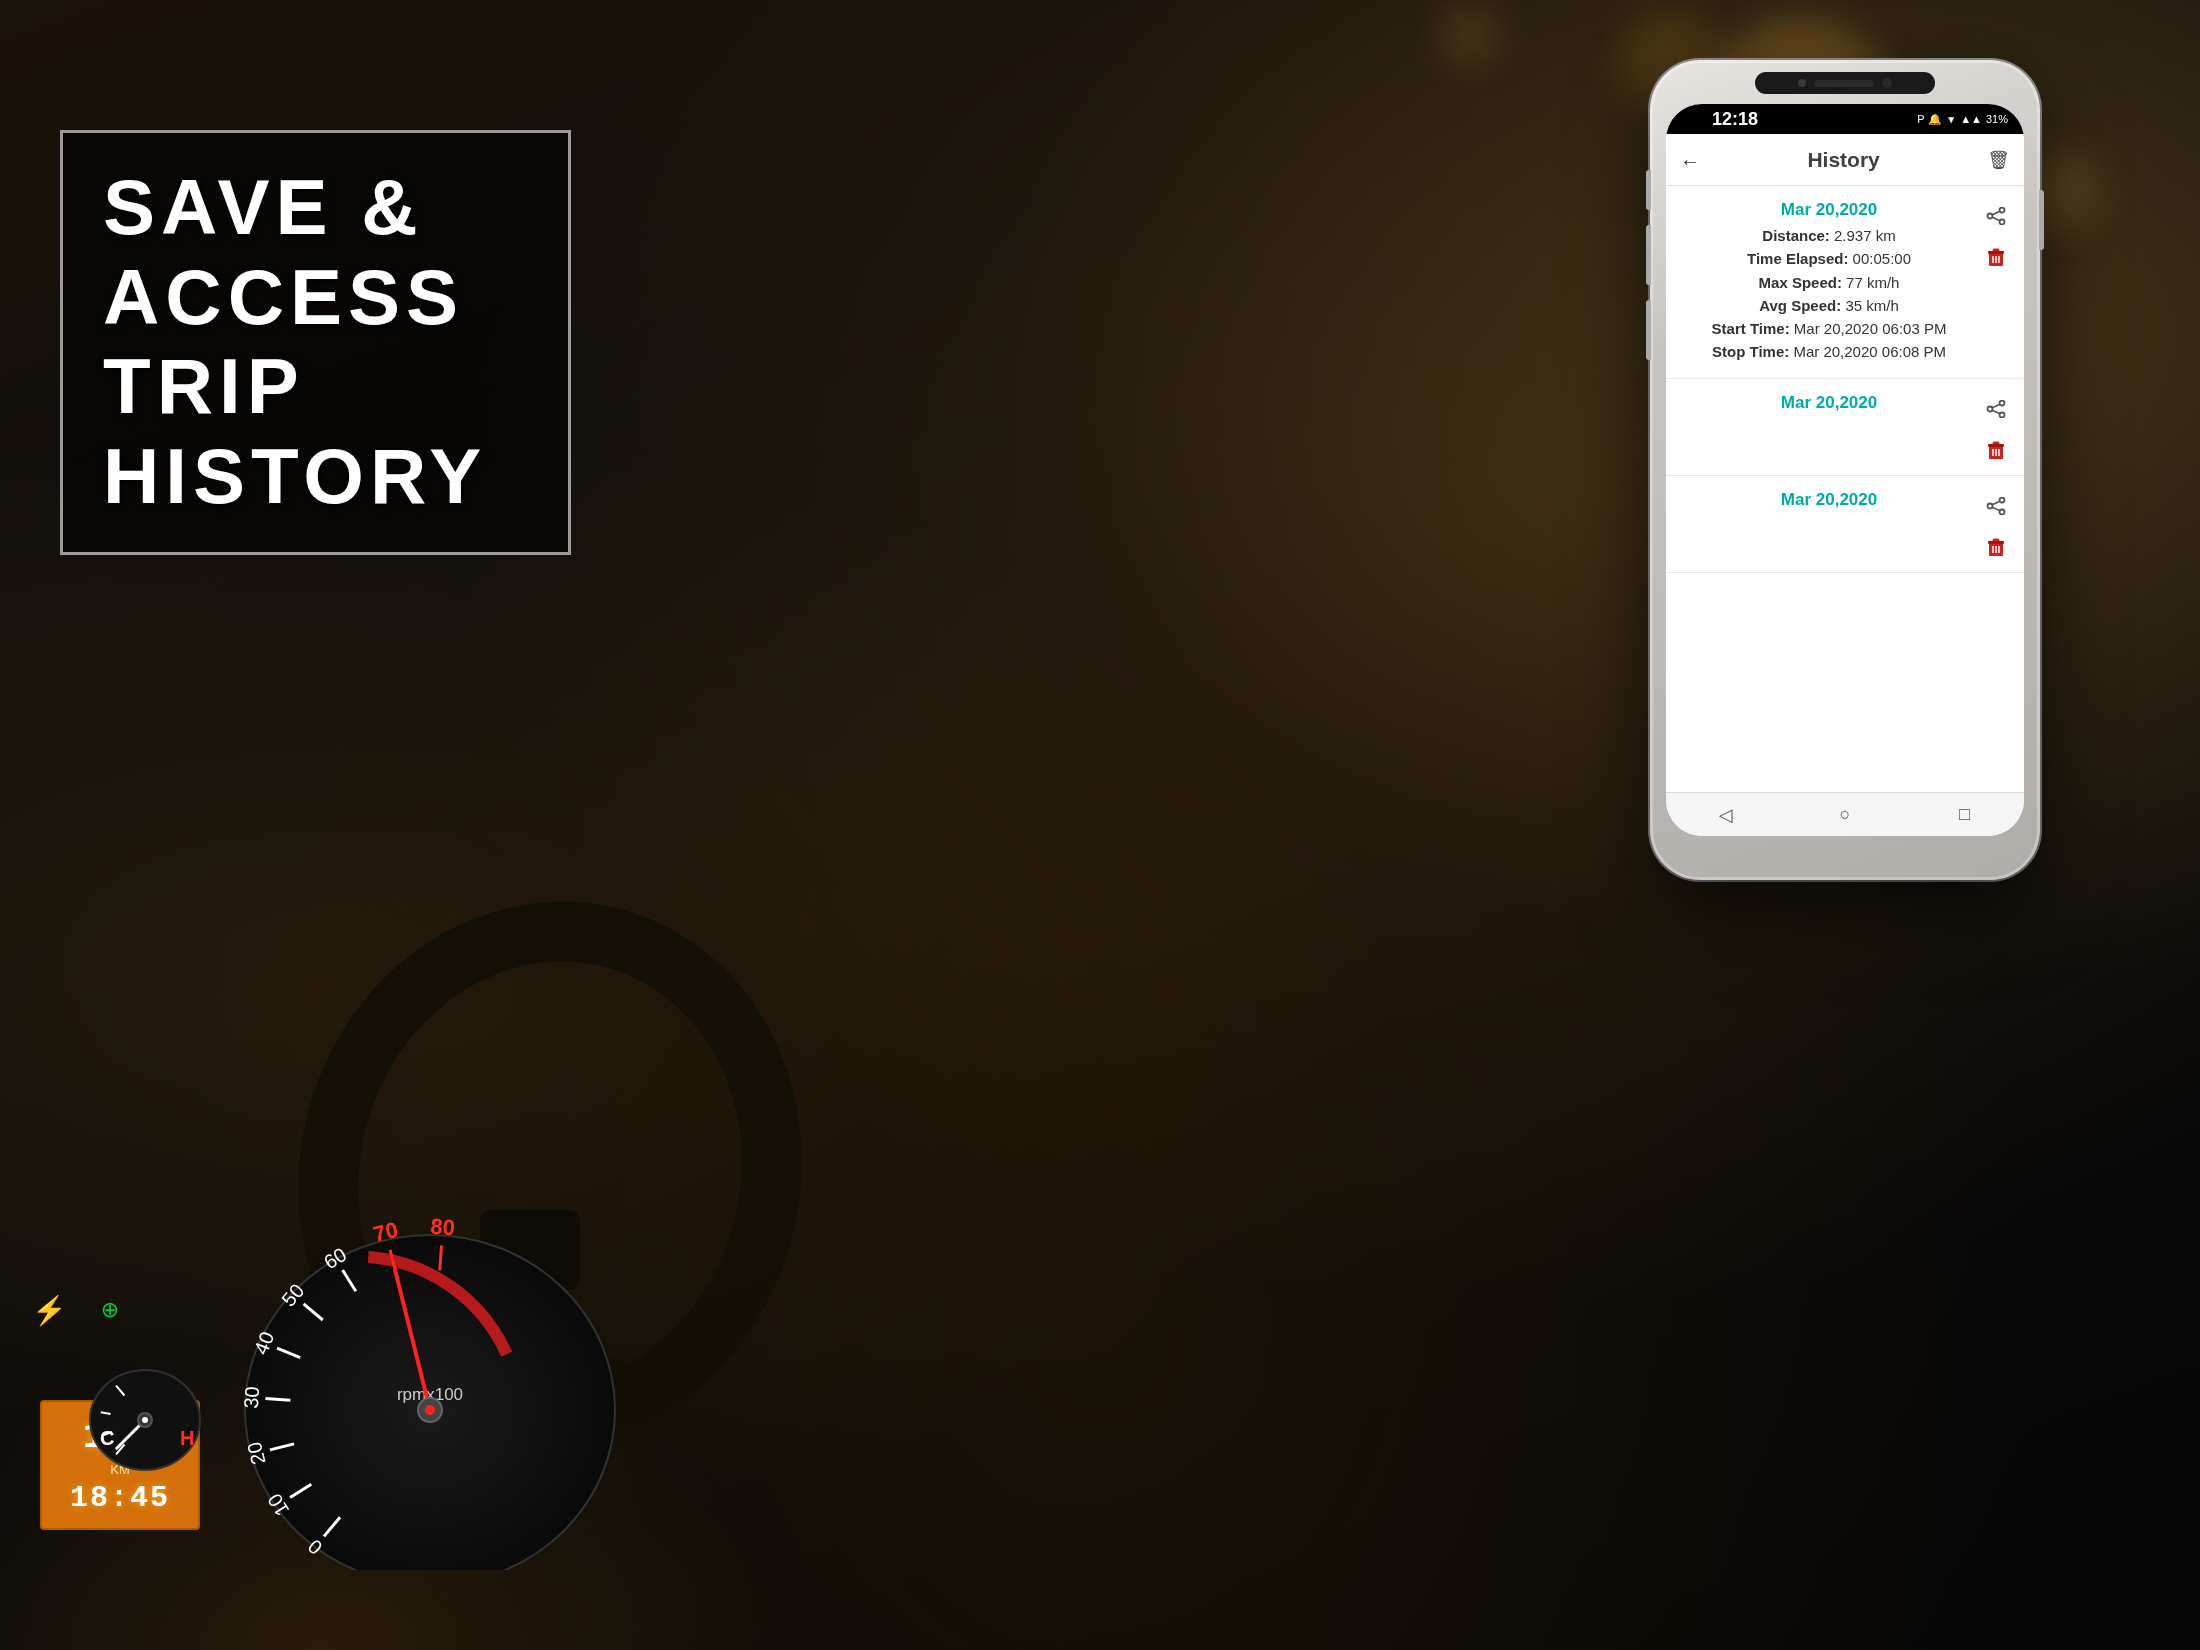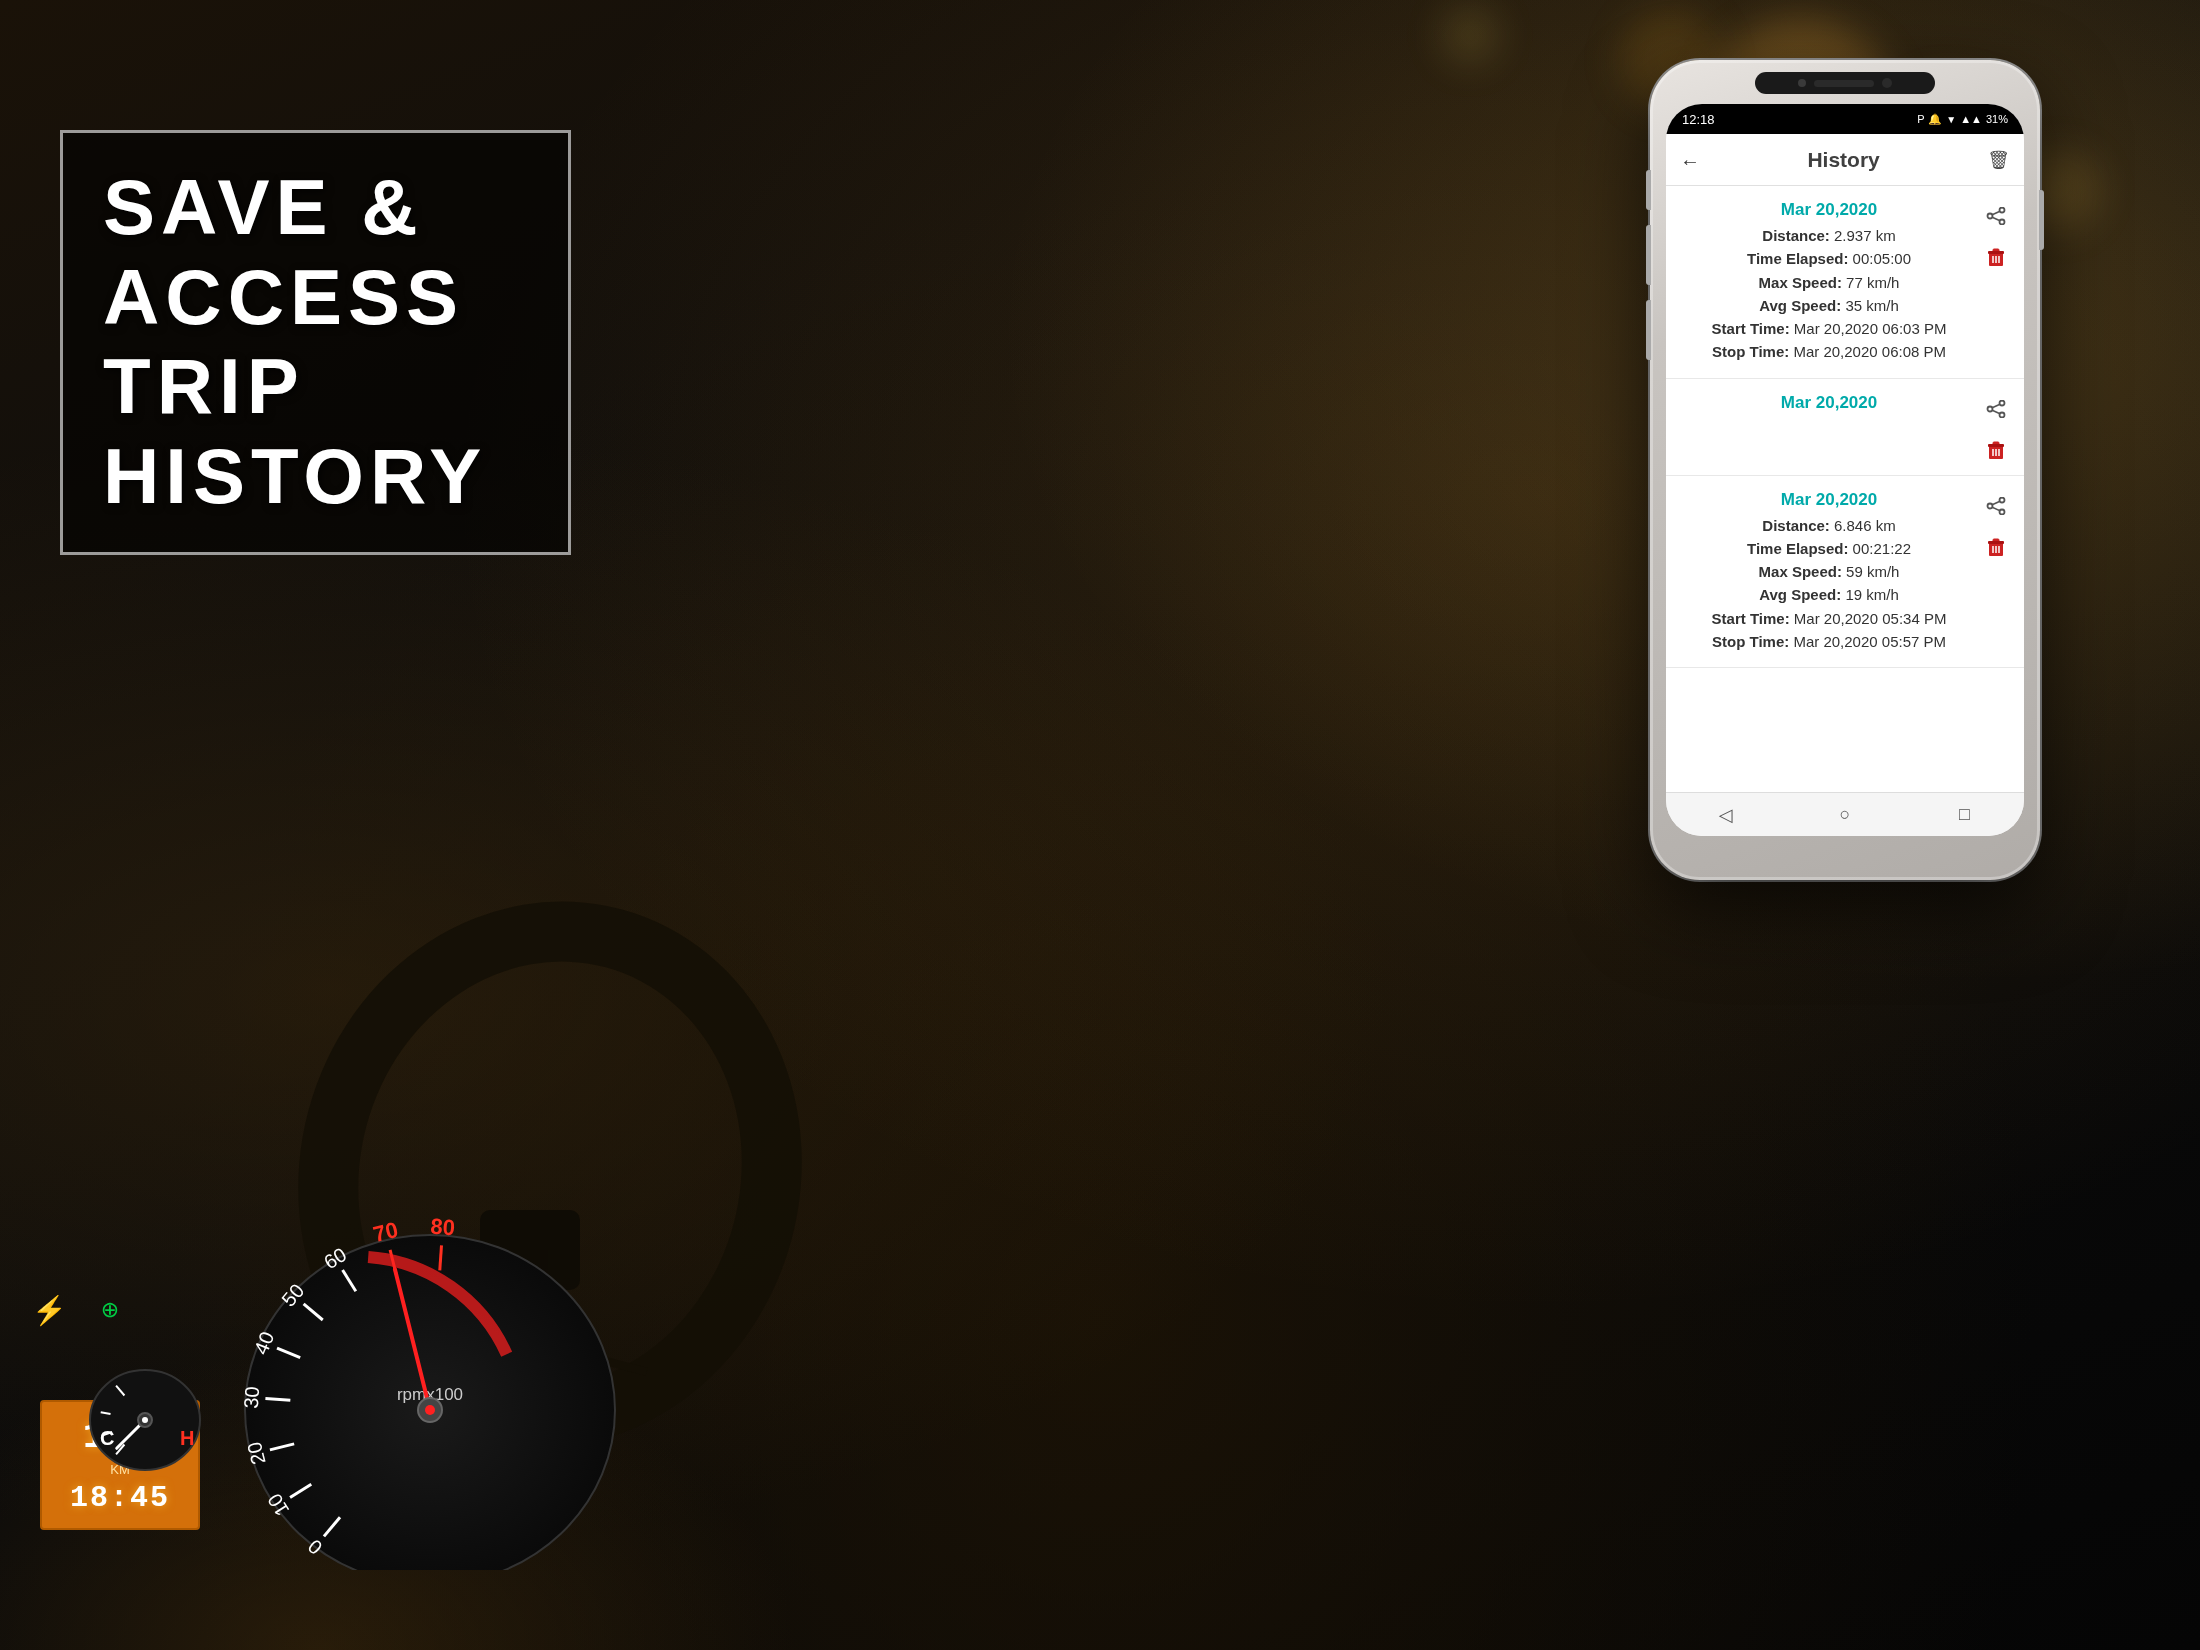--- a/index.html
+++ b/index.html
@@ -151,21 +151,21 @@
       background: #000;
       color: #fff;
       font-size: 13px;
       padding: 5px 16px;
       display: flex;
       justify-content: space-between;
       align-items: center;
       flex-shrink: 0;
       height: 30px;
     }
-    .status-time { font-weight: normal; font-size: 13px; }
+    .status-time { font-weight: bold; font-size: 18px; margin-left: 30px; }
     .status-icons { display: flex; gap: 4px; align-items: center; font-size: 11px; }
 
     
     .app-header {
       background: #fff;
       border-bottom: 1px solid #e0e0e0;
       display: flex;
       align-items: center;
       padding: 10px 14px;
       gap: 10px;
@@ -544,28 +544,20 @@
                 <line x1="8" y1="9" x2="8" y2="16" stroke="white" stroke-width="1.5"></line>
                 <line x1="11" y1="9" x2="11" y2="16" stroke="white" stroke-width="1.5"></line>
               </svg>
             </div>
           </div>
         </div>
 
         <div class="trip-item">
           <div class="trip-content">
             <div class="trip-date">Mar 20,2020</div>
-            <div class="trip-detail">
-              <span>Distance:</span> 6.846 km<br>
-              <span>Time Elapsed:</span> 00:21:22<br>
-              <span>Max Speed:</span> 59 km/h<br>
-              <span>Avg Speed:</span> 19 km/h<br>
-              <span>Start Time:</span> Mar 20,2020 05:34 PM<br>
-              <span>Stop Time:</span> Mar 20,2020 05:57 PM
-            </div>
           </div>
           <div class="trip-actions">
             <div class="share-btn">
               <svg width="20" height="18" viewBox="0 0 20 18">
                 <circle cx="16" cy="3" r="2.5" fill="none" stroke="#555" stroke-width="1.8"></circle>
                 <circle cx="16" cy="15" r="2.5" fill="none" stroke="#555" stroke-width="1.8"></circle>
                 <circle cx="4" cy="9" r="2.5" fill="none" stroke="#555" stroke-width="1.8"></circle>
                 <line x1="6.2" y1="7.8" x2="14" y2="4.2" stroke="#555" stroke-width="1.5"></line>
                 <line x1="6.2" y1="10.2" x2="14" y2="13.8" stroke="#555" stroke-width="1.5"></line>
               </svg>

